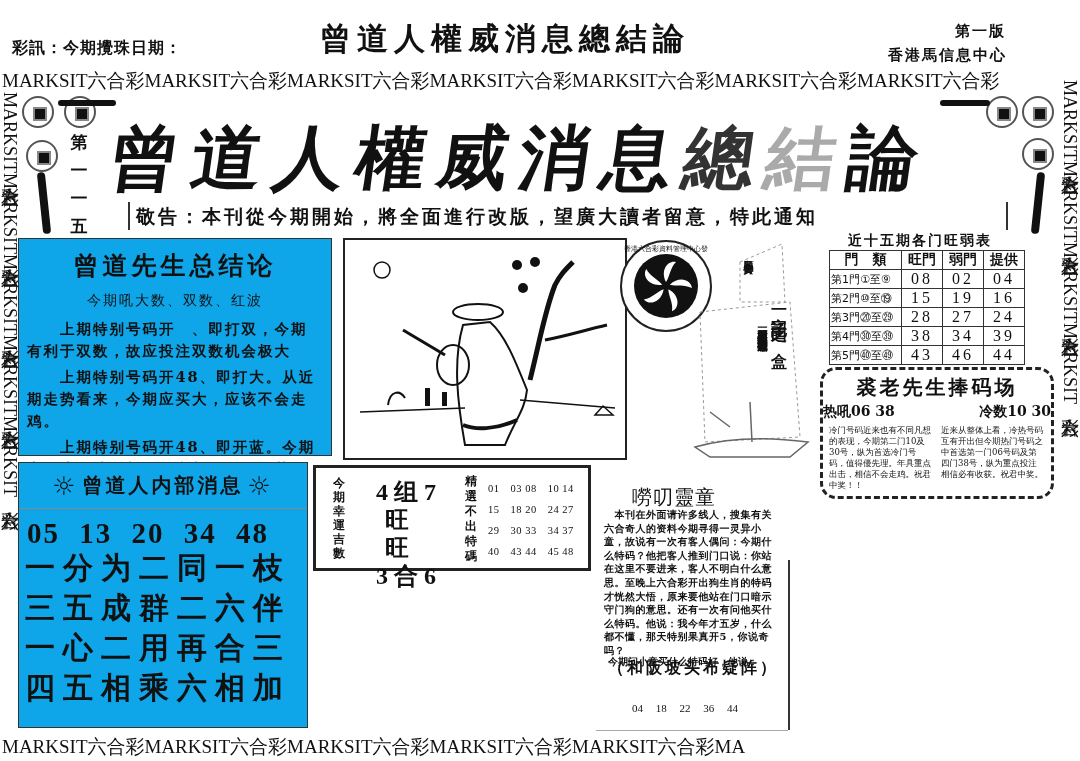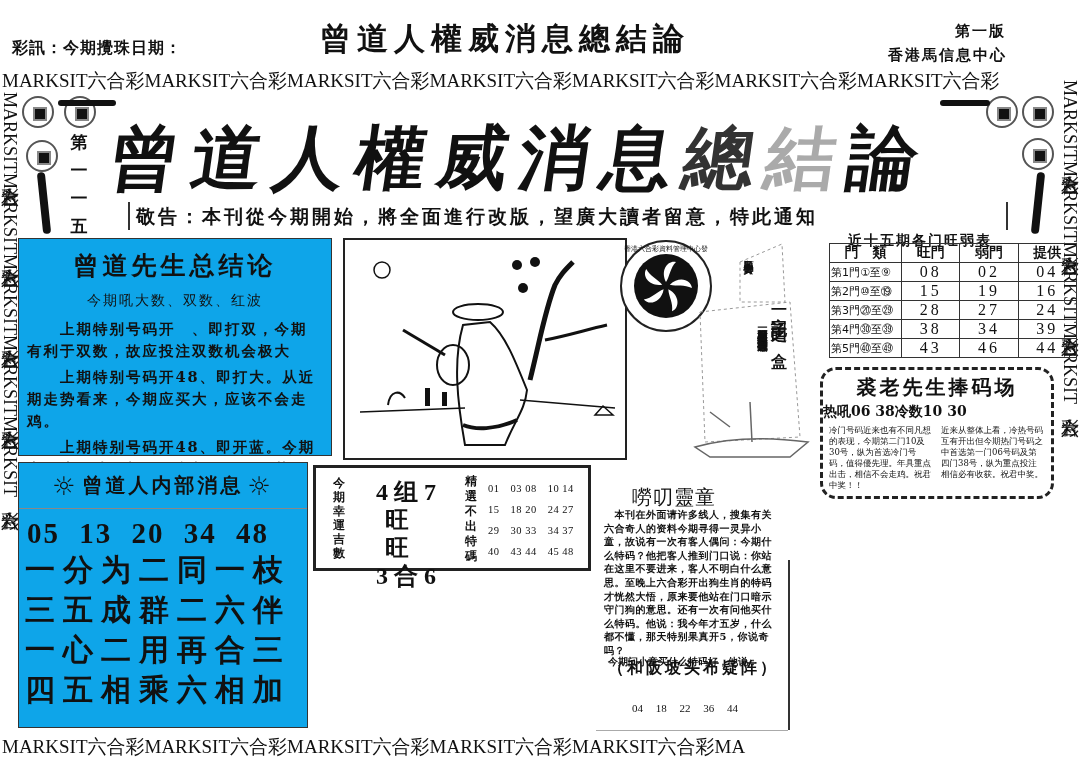--- a/index.html
+++ b/index.html
@@ -25,34 +25,34 @@
   .summary .sub{font-size:14px;text-align:center;letter-spacing:2px;margin-top:10px;}
   .summary .para{font-size:14.5px;font-weight:bold;letter-spacing:2px;line-height:22px;padding:0 8px;margin-top:4px;}
   .pic{left:343px;top:238px;width:284px;height:222px;border:2px solid #222;}
   .emblem{left:620px;top:240px;width:92px;height:92px;border-radius:50%;border:2px solid #222;background:#fff;}
   .emblem .inner{position:absolute;left:12px;top:12px;width:64px;height:64px;border-radius:50%;background:#111;}
   .emblem .ring-text{position:absolute;left:0;top:2px;width:88px;text-align:center;font-size:7px;}
   .sail-text{left:698px;top:322px;width:70px;font-size:10px;line-height:11px;writing-mode:vertical-rl;font-weight:bold;}
   .sail-title{left:768px;top:300px;font-size:16px;font-weight:bold;writing-mode:vertical-rl;letter-spacing:4px;}
   .sail-flag{left:742px;top:252px;font-size:10px;font-weight:bold;writing-mode:vertical-rl;line-height:12px;}
   .stats-title{left:848px;top:232px;font-size:14px;font-weight:bold;letter-spacing:2px;}
-  table.stats{position:absolute;left:829px;top:243px;width:248px;border-collapse:collapse;font-size:15px;}
+  table.stats{position:absolute;left:829px;top:250px;width:196px;border-collapse:collapse;font-size:15px;}
   table.stats th{border:1px solid #333;font-weight:bold;height:19px;font-family:"DejaVu Sans",sans-serif;font-size:14px;}
   table.stats td{border:1px solid #333;height:17.5px;text-align:center;font-family:"Liberation Serif",serif;font-size:16px;letter-spacing:3px;}
   table.stats td.lbl{font-size:11px;text-align:left;letter-spacing:0;font-family:"DejaVu Sans",sans-serif;white-space:nowrap;padding-left:1px;}
   .dashbox{left:820px;top:367px;width:234px;height:132px;border:3px dashed #222;border-radius:16px;}
   .dashbox h3{font-size:20px;font-weight:bold;text-align:center;letter-spacing:3px;margin-top:4px;}
-  .dashbox .nums{display:flex;justify-content:flex-start;font-size:14px;font-weight:bold;margin-top:2px;}
+  .dashbox .nums{display:flex;justify-content:space-between;font-size:14px;font-weight:bold;margin-top:2px;}
   .dashbox .cols{display:flex;gap:8px;padding:0 6px;font-size:8.5px;line-height:11px;margin-top:4px;}
   .dashbox .cols div{flex:1;}
   .inner-box{left:18px;top:462px;width:290px;height:266px;}
   .inner-head{height:46px;border-bottom:1.5px solid #888;display:flex;align-items:center;justify-content:center;font-size:20px;font-weight:bold;letter-spacing:3px;gap:4px;}
   .sun{font-size:26px;}
   .inner-nums{font-size:29px;font-weight:bold;font-family:"Liberation Serif",serif;letter-spacing:2px;padding-left:8px;margin-top:8px;word-spacing:10px;}
-  .verse{font-size:30px;font-weight:bold;letter-spacing:8px;padding-left:6px;line-height:40px;font-family:Liberation Serif, serif;}
+  .verse{font-size:30px;font-weight:bold;letter-spacing:8px;padding-left:6px;line-height:40px;font-family:Liberation Mono, monospace;}
   .lucky{left:313px;top:465px;width:278px;height:106px;border:3px solid #222;}
   .lucky .vlabel{position:absolute;left:14px;top:8px;width:18px;font-size:12px;line-height:14px;font-weight:bold;text-align:center;}
   .lucky .mid{position:absolute;left:40px;top:10px;width:100px;text-align:center;font-size:24px;font-weight:bold;line-height:28px;font-family:"Liberation Serif",serif;}
   .lucky .vlabel2{position:absolute;left:146px;top:6px;width:18px;font-size:12px;line-height:15px;font-weight:bold;text-align:center;}
   .lucky .grid{position:absolute;left:172px;top:10px;width:104px;font-size:10.5px;line-height:21px;font-family:"Liberation Serif",serif;letter-spacing:0.5px;}
   .lucky .grid div{white-space:nowrap;}
   .lao-title{left:632px;top:484px;font-size:20px;font-family:Liberation Sans, sans-serif;letter-spacing:1px;}
   .lao-body{left:604px;top:508px;width:178px;font-size:10px;line-height:13.6px;font-weight:bold;letter-spacing:0.5px;}
   .lao-q{left:608px;top:655px;width:178px;font-size:10px;font-weight:bold;text-align:left;}
   .lao-ans{left:608px;top:658px;font-size:16px;font-weight:bold;letter-spacing:3px;}

